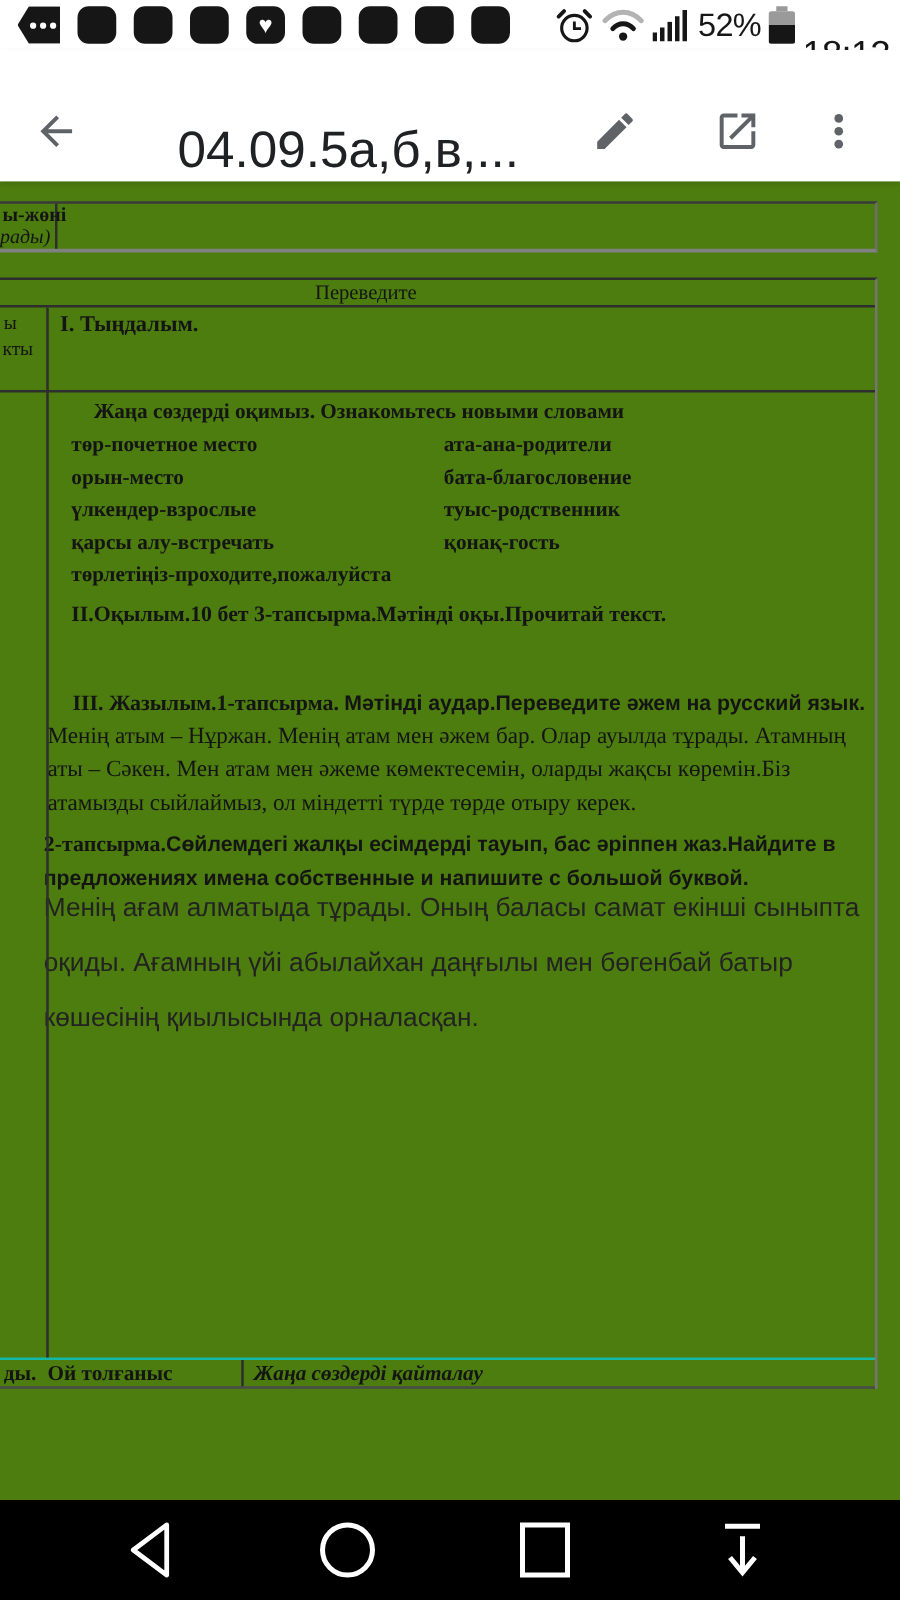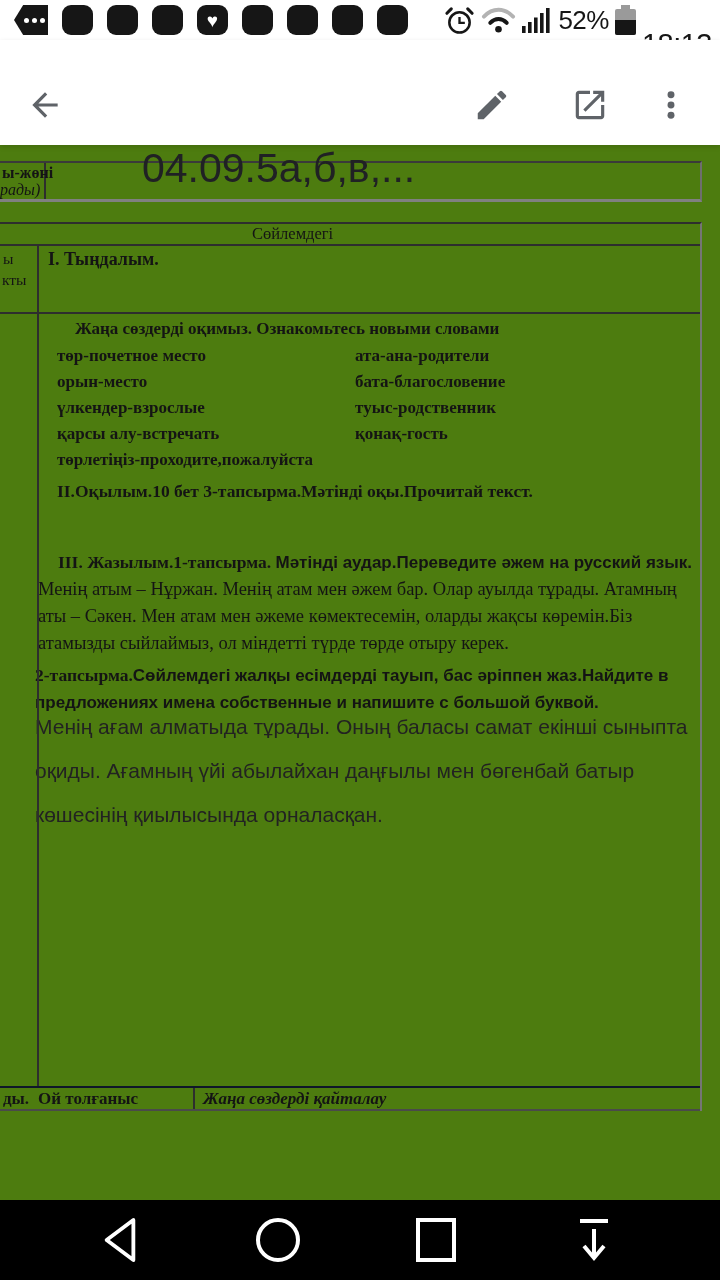--- a/index.html
+++ b/index.html
@@ -20,34 +20,34 @@
   .sb-time{font-size:29px;margin-top:48px;}
   .battery{width:21px;height:30px;position:relative;}
   .battery .notch{position:absolute;left:6px;top:0;width:9px;height:4px;background:#9a9a9a;}
   .battery .body{position:absolute;left:0;top:4px;width:21px;height:26px;border-radius:2px;overflow:hidden;background:#9a9a9a;}
   .battery .fill{position:absolute;left:0;bottom:0;width:100%;height:15px;background:#161616;}
 
   
   .app-bar{position:absolute;left:0;top:40px;width:720px;height:105px;background:#ffffff;
            box-shadow:0 2px 5px rgba(0,0,0,0.14);z-index:3;}
   .app-title{position:absolute;left:142px;top:80px;font-size:41px;color:#202124;
-             font-family:"Liberation Sans","DejaVu Sans",sans-serif;white-space:nowrap;transform:translateY(-50%);margin-top:48px;}
+             font-family:"Liberation Sans","DejaVu Sans",sans-serif;white-space:nowrap;transform:translateY(-50%);}
   .bar-icon{position:absolute;top:46px;width:38px;height:38px;}
 
   
   .doc{position:absolute;left:0;top:145px;width:720px;height:1055px;background:#4d7c0f;overflow:hidden;}
   .serif{font-family:"Liberation Serif","DejaVu Serif",serif;}
   .sans{font-family:"Liberation Sans","DejaVu Sans",sans-serif;}
   .t1{position:absolute;left:0;top:16px;width:700px;height:36px;
       border-top:2px solid #3a3a3a;border-bottom:3px solid #808080;border-right:2px solid #6e6e6e;}
   .t1-div{position:absolute;left:44px;top:0;bottom:0;width:2px;background:#2e2e2e;}
   .t2{position:absolute;left:0;top:77px;width:700px;border-top:2px solid #2e2e2e;border-right:2px solid #757575;}
   .rowA{position:relative;height:20px;border-bottom:2px solid #2e2e2e;}
   .rowB{position:relative;height:66px;border-bottom:2px solid #2e2e2e;}
-  .rowC{position:relative;height:772px;border-bottom:2px solid #0f172a;}
+  .rowC{position:relative;height:772px;border-bottom:2px solid #14b8a6;}
   .rowD{position:relative;height:21px;border-bottom:2px solid #4a4a4a;}
   .colDiv{position:absolute;left:37px;top:22px;height:840px;width:2px;background:#2e2e2e;z-index:2;}
   .cell-txt{position:absolute;color:#141414;white-space:nowrap;}
   .b{font-weight:bold;}
   .i{font-style:italic;}
   .vocab{position:absolute;left:57px;top:29px;font-size:17px;line-height:26px;font-weight:bold;color:#141414;}
   .vocab .vrow{display:flex;}
   .vocab .c1{width:298px;}
   .p3{position:absolute;left:38px;width:656px;font-size:18.5px;line-height:27px;color:#141414;}
   .p4h{position:absolute;left:35px;width:660px;font-size:17.5px;line-height:27px;color:#141414;}
@@ -129,21 +129,21 @@
   <div class="t1">
     <div class="t1-div"></div>
     <div class="cell-txt serif b" style="left:2px;top:1px;font-size:16px;">ы-жөні</div>
     <div class="cell-txt serif i" style="left:0px;top:18px;font-size:16px;">рады)</div>
   </div>
 
   <div class="t2">
     <div class="colDiv"></div>
 
     <div class="rowA">
-      <div class="cell-txt serif" style="left:252px;top:0px;font-size:16.5px;line-height:20px;">Сөйлемдегі</div>
+      <div class="cell-txt serif" style="left:252px;top:0px;font-size:16.5px;line-height:20px;">Переведите</div>
     </div>
 
     <div class="rowB">
       <div class="cell-txt serif" style="left:3px;top:4px;font-size:15.5px;">ы</div>
       <div class="cell-txt serif" style="left:2px;top:25px;font-size:15.5px;">кты</div>
       <div class="cell-txt serif b" style="left:48px;top:3px;font-size:18px;">І. Тыңдалым.</div>
     </div>
 
     <div class="rowC">
       <div class="cell-txt serif b" style="left:75px;top:5px;font-size:17px;">Жаңа сөздерді оқимыз. Ознакомьтесь новыми словами</div>

